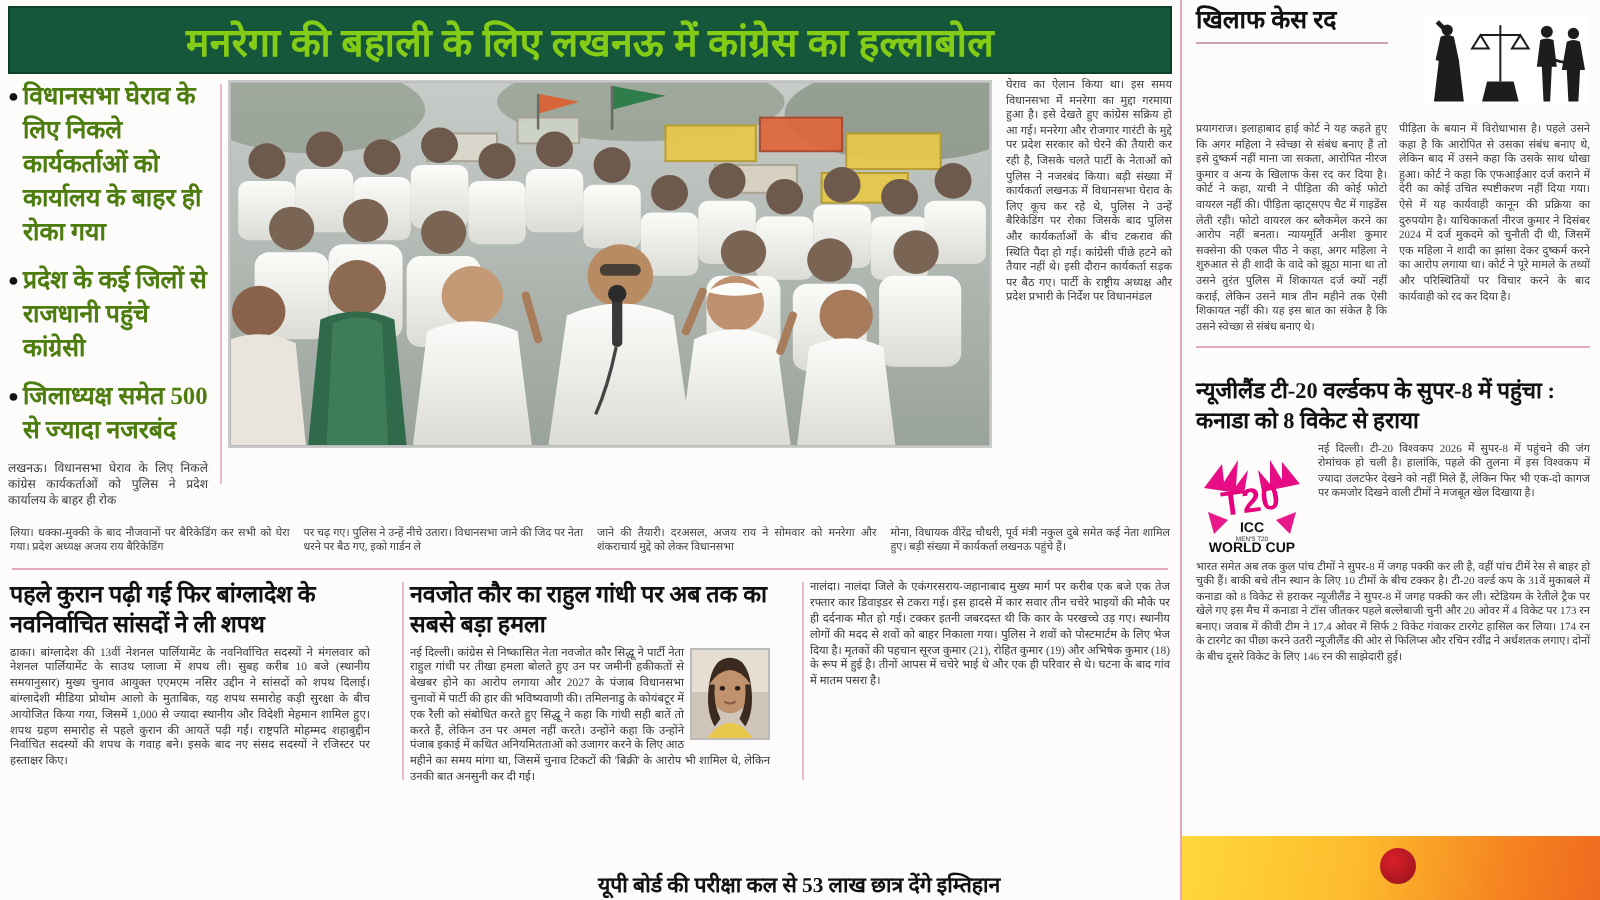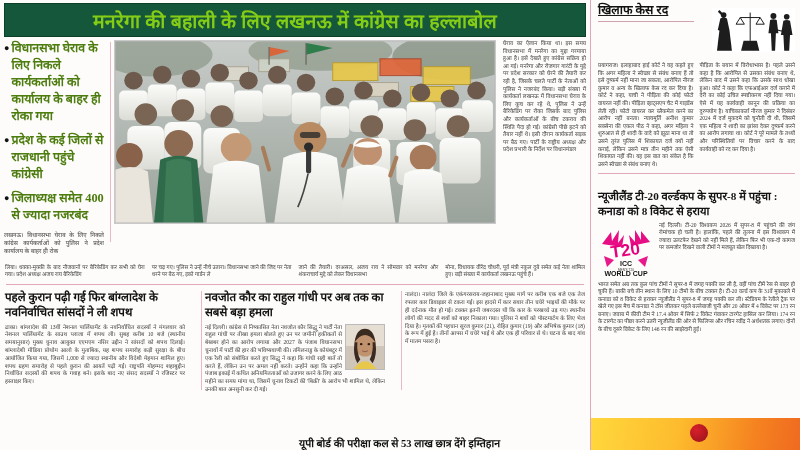--- a/index.html
+++ b/index.html
@@ -98,21 +98,21 @@
   .bottom-head {
     font-size:10.6px; line-height:13.4px; font-weight:bold; color:#111;
   }
   .spacer-col { flex:1; }
 
   
   .right-col {
     width:210px; height:450px; position:relative;
     padding:3px 5px 0 7px; border-left:1px solid #e0a7b8;
   }
-  .rc-top { display:flex; gap:18px;text-decoration:underline; }
+  .rc-top { display:flex; gap:18px; }
   .rc-head-wrap { flex:0 0 96px; }
   .rc-head {
     font-size:12.4px; line-height:15.5px; font-weight:bold; color:#111;
     border-bottom:1px solid #cfa0b0; padding-bottom:2px;
   }
   .rc-illus { flex:1 1 auto; height:54px; }
   .rc-illus svg{ display:block; width:100%; height:100%; }
 
   .rc-cols { display:flex; gap:6px; margin-top:5px; }
   .rc-col { flex:1; font-size:5.5px; line-height:7.6px; text-align:justify; color:#3a3a3a; }
@@ -162,21 +162,21 @@
         <div class="bullet">
           <span class="bullet-dot">●</span>
           <span class="bullet-text">विधानसभा घेराव के लिए निकले कार्यकर्ताओं को कार्यालय के बाहर ही रोका गया</span>
         </div>
         <div class="bullet">
           <span class="bullet-dot">●</span>
           <span class="bullet-text">प्रदेश के कई जिलों से राजधानी पहुंचे कांग्रेसी</span>
         </div>
         <div class="bullet">
           <span class="bullet-dot">●</span>
-          <span class="bullet-text">जिलाध्यक्ष समेत 400 से ज्यादा नजरबंद</span>
+          <span class="bullet-text">जिलाध्यक्ष समेत 500 से ज्यादा नजरबंद</span>
         </div>
         <div class="lead-intro">लखनऊ। विधानसभा घेराव के लिए निकले कांग्रेस कार्यकर्ताओं को पुलिस ने प्रदेश कार्यालय के बाहर ही रोक</div>
       </div>
 
       <div class="photo-col">
         <div class="photo">
           <svg viewBox="0 0 370 184" preserveAspectRatio="none">
             <defs>
               <linearGradient id="sky" x1="0" y1="0" x2="0" y2="1">
                 <stop offset="0%" stop-color="#c8ccc9"></stop>

